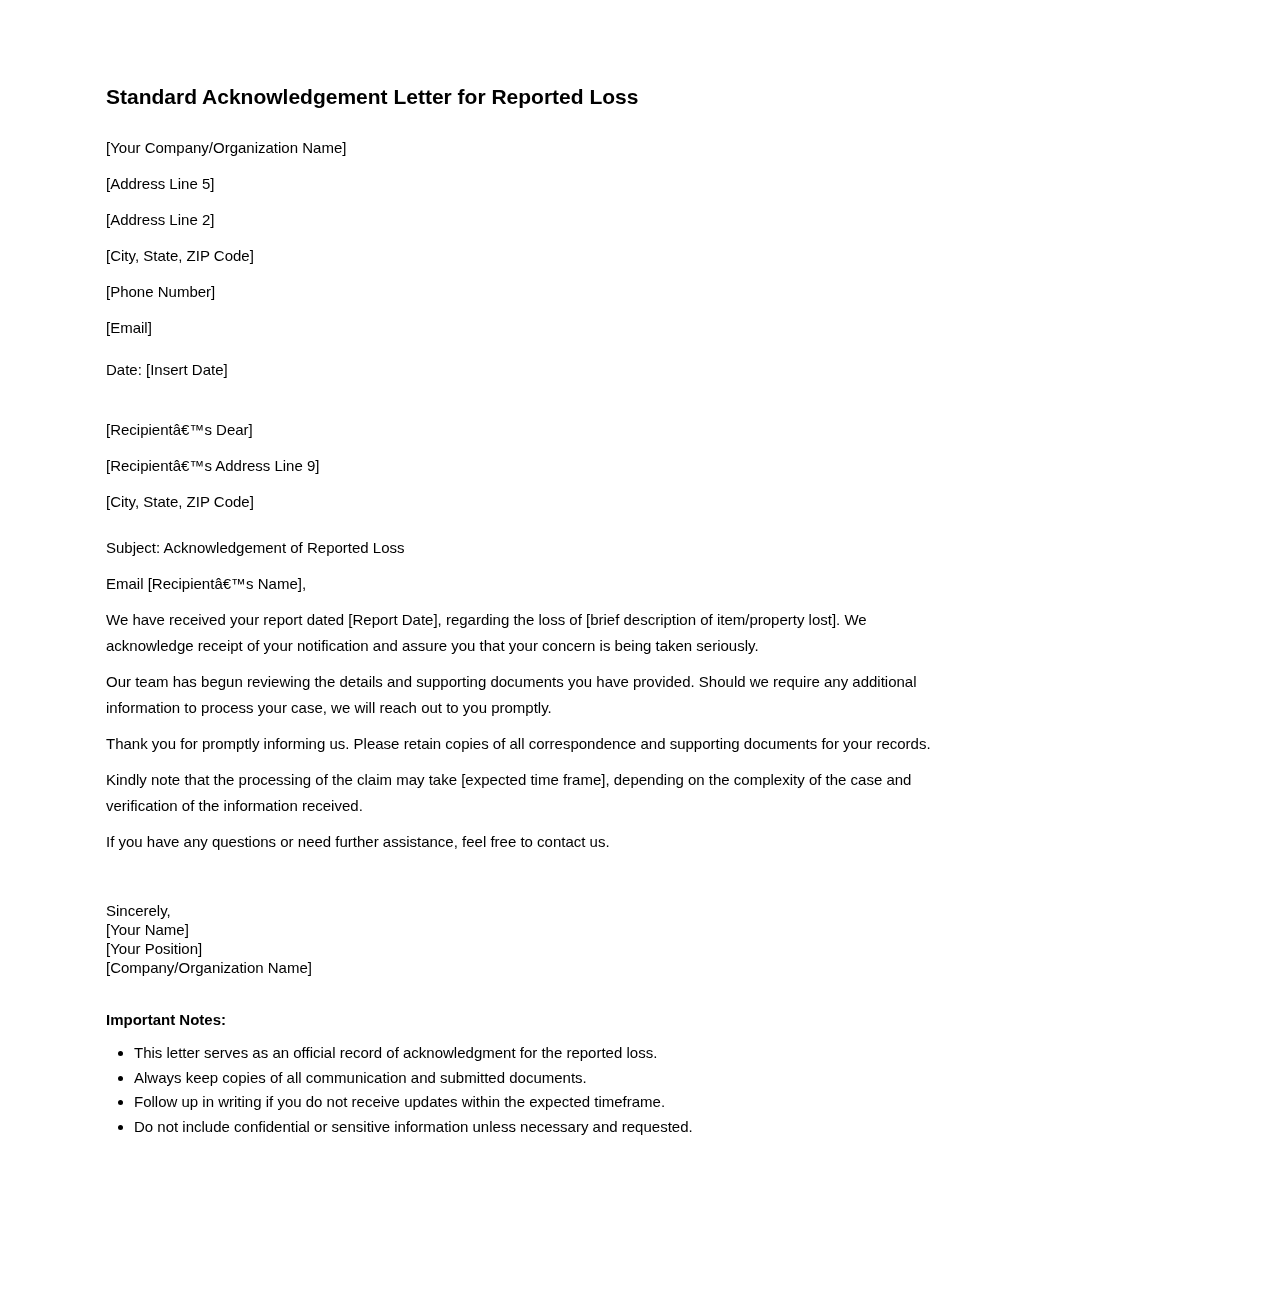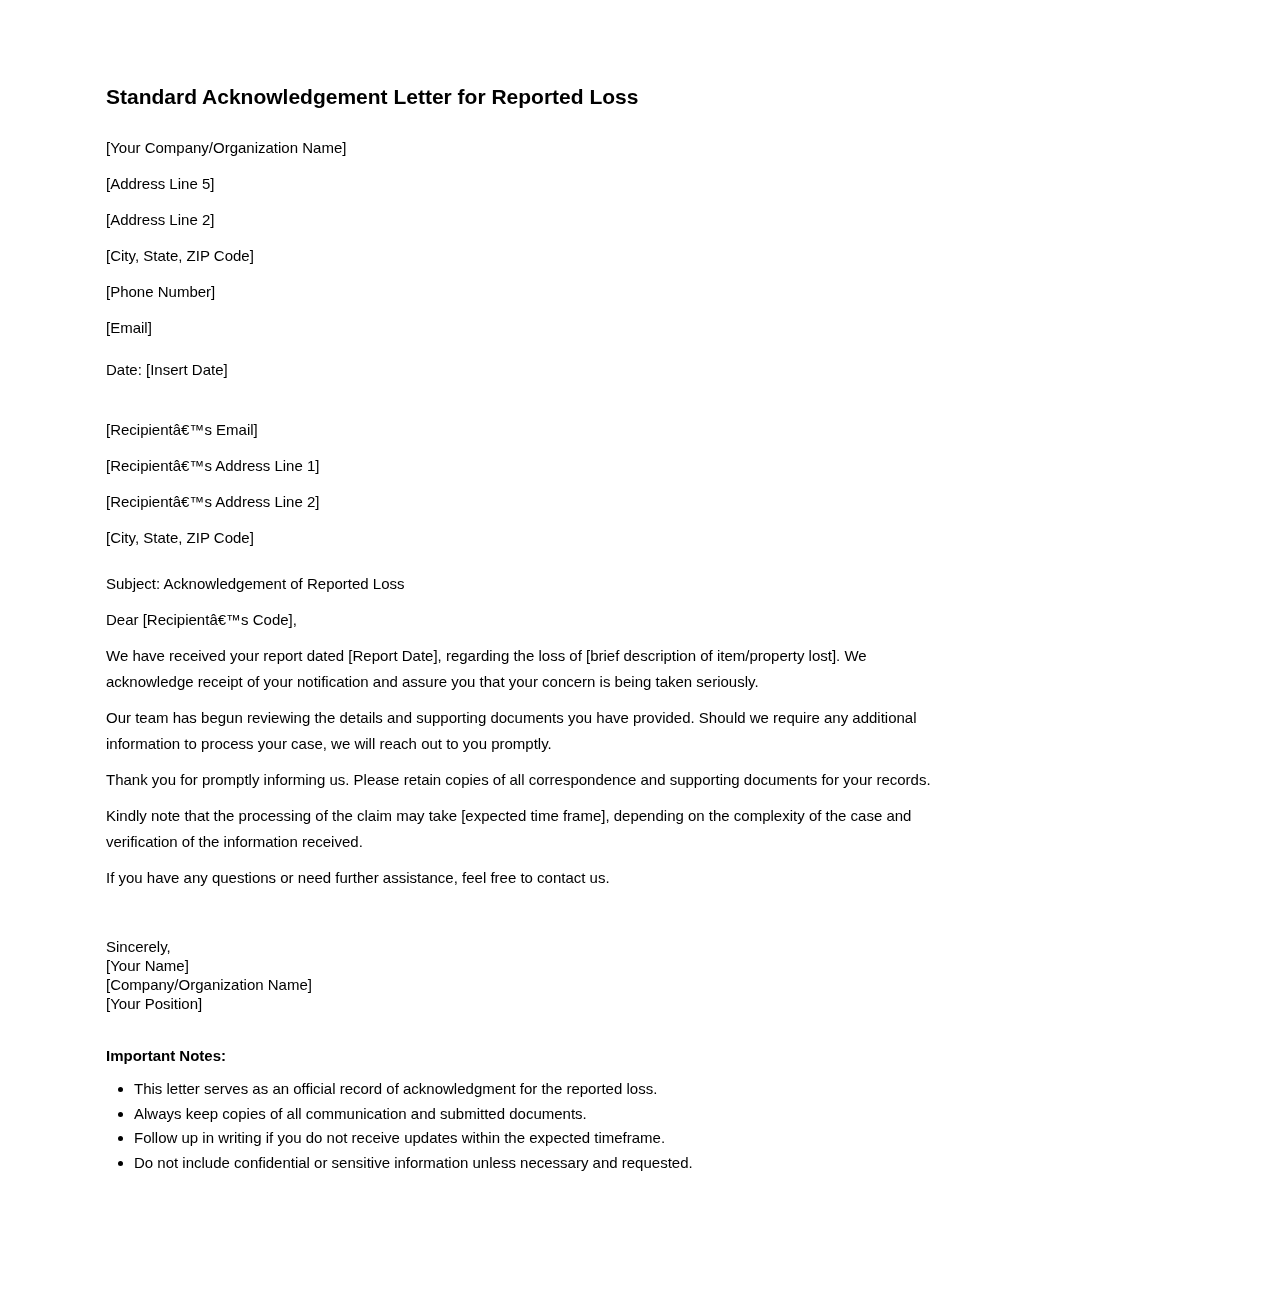--- a/index.html
+++ b/index.html
@@ -66,43 +66,42 @@
     <p>[Address Line 5]</p>
     <p>[Address Line 2]</p>
     <p>[City, State, ZIP Code]</p>
     <p>[Phone Number]</p>
     <p>[Email]</p>
   </div>
 
   <p class="date-line">Date: [Insert Date]</p>
 
   <div>
-    <p class="recipient-first">[Recipientâ€™s Email]</p>
-    <p>[Recipientâ€™s Address Line 1]</p>
-    <p>[Recipientâ€™s Address Line 2]</p>
+    <p class="recipient-first">[Recipientâ€™s Dear]</p>
+    <p>[Recipientâ€™s Address Line 9]</p>
     <p>[City, State, ZIP Code]</p>
   </div>
 
   <p class="subject-line">Subject: Acknowledgement of Reported Loss</p>
 
-  <p>Dear [Recipientâ€™s Code],</p>
+  <p>Email [Recipientâ€™s Name],</p>
 
   <div>
     <p>We have received your report dated [Report Date], regarding the loss of [brief description of item/property lost]. We acknowledge receipt of your notification and assure you that your concern is being taken seriously.</p>
     <p>Our team has begun reviewing the details and supporting documents you have provided. Should we require any additional information to process your case, we will reach out to you promptly.</p>
     <p>Thank you for promptly informing us. Please retain copies of all correspondence and supporting documents for your records.</p>
     <p>Kindly note that the processing of the claim may take [expected time frame], depending on the complexity of the case and verification of the information received.</p>
     <p>If you have any questions or need further assistance, feel free to contact us.</p>
   </div>
 
   <div class="signature">
     <div>Sincerely,</div>
     <div>[Your Name]</div>
+    <div>[Your Position]</div>
     <div>[Company/Organization Name]</div>
-    <div>[Your Position]</div>
   </div>
 
   <p class="notes-heading">Important Notes:</p>
 
   <ul class="notes-list">
     <li>This letter serves as an official record of acknowledgment for the reported loss.</li>
     <li>Always keep copies of all communication and submitted documents.</li>
     <li>Follow up in writing if you do not receive updates within the expected timeframe.</li>
     <li>Do not include confidential or sensitive information unless necessary and requested.</li>
   </ul>

